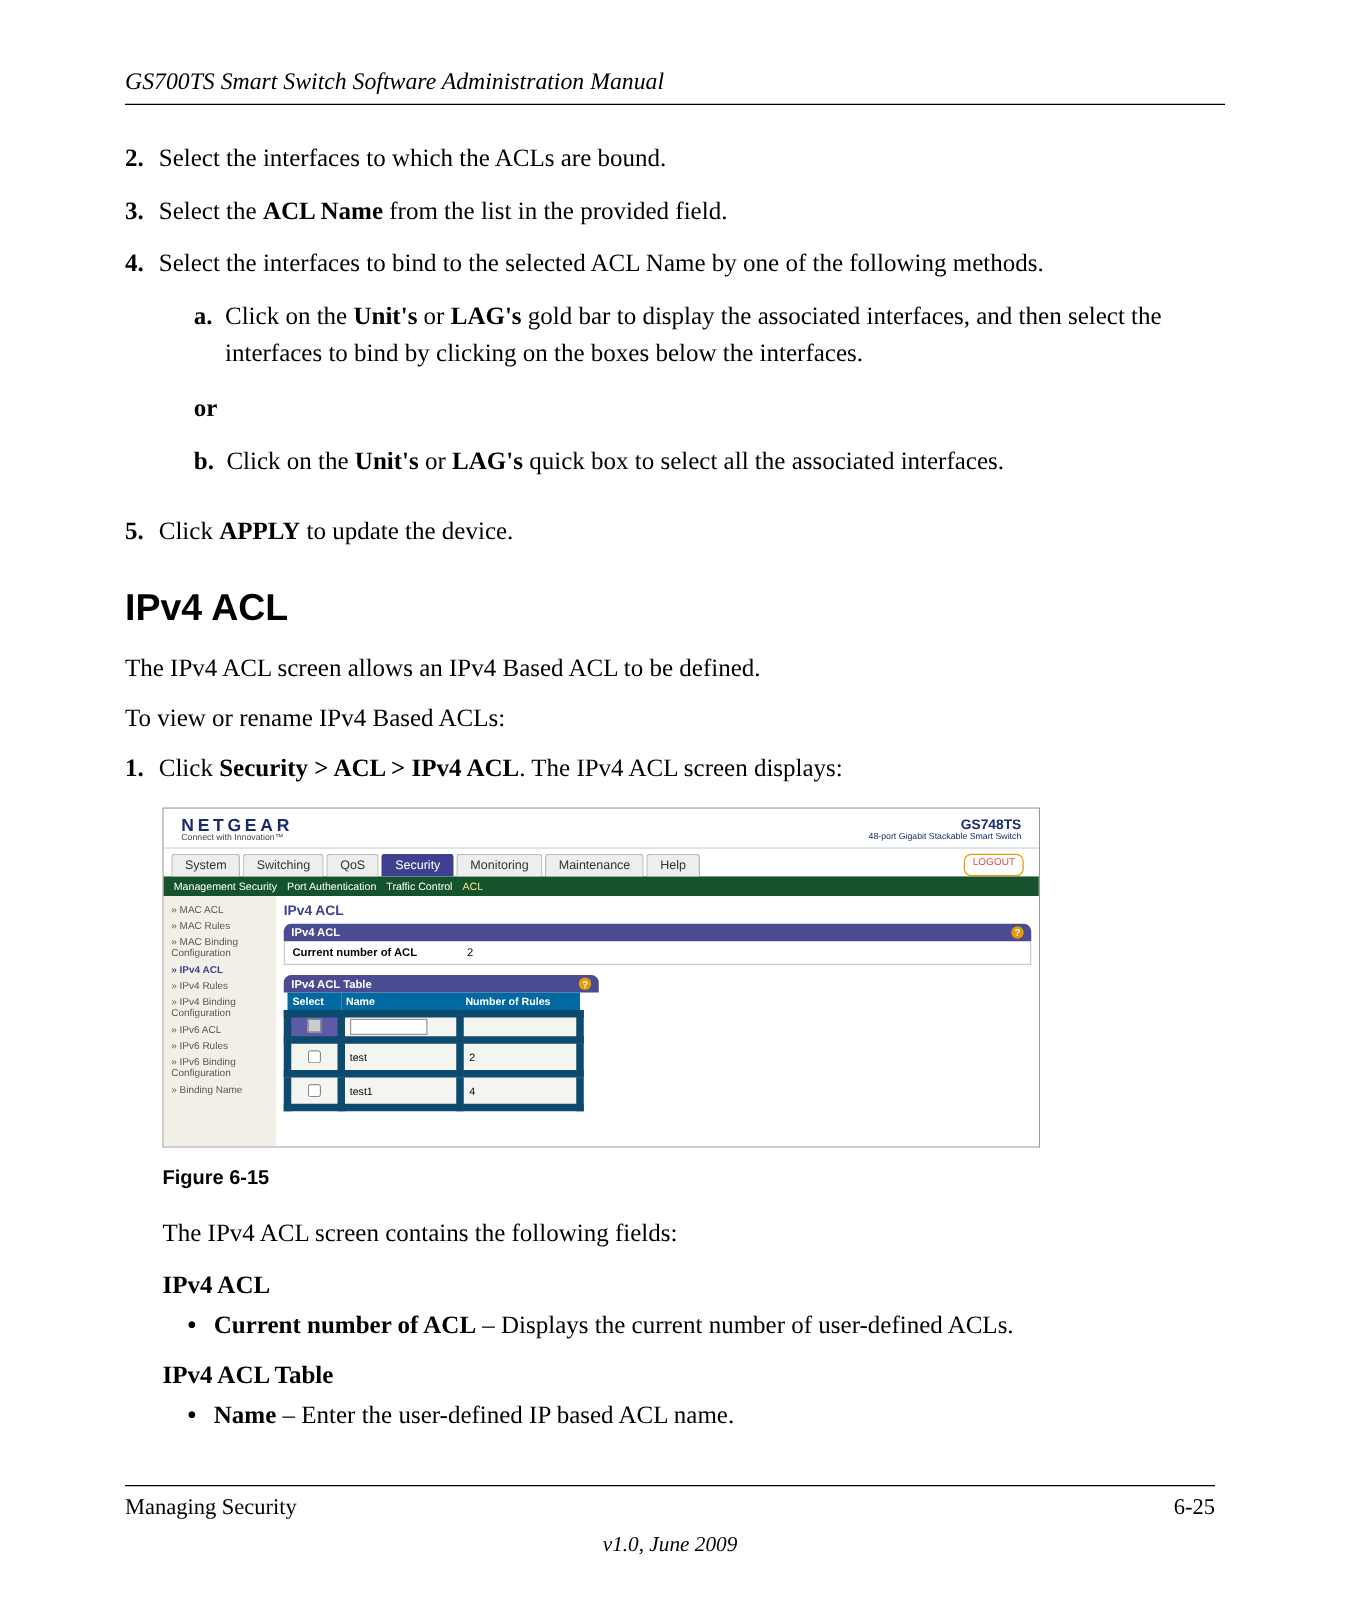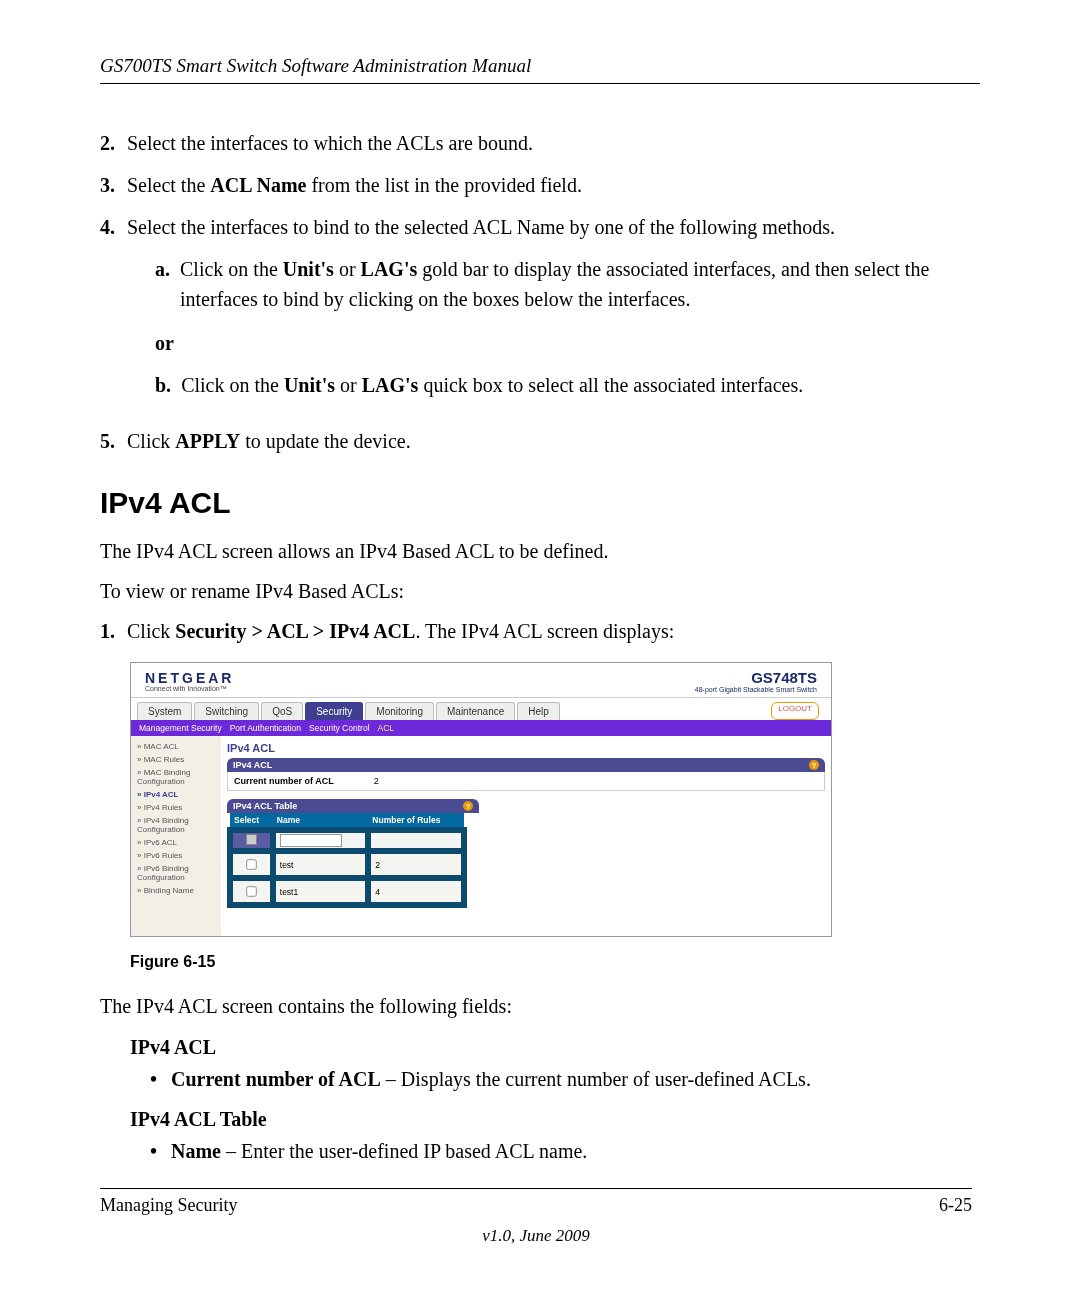--- a/index.html
+++ b/index.html
@@ -14,21 +14,21 @@
     margin:0 auto;
     padding:55px 100px 40px 100px;
     box-sizing:border-box;
     position:relative;
   }
   .running-head{
     font-style:italic;
     font-size:19px;
     padding-bottom:6px;
     border-bottom:1.5px solid #000;
-    margin-bottom:44px;
+    margin-bottom:28px;
   }
   ol.main-list{
     list-style:none;
     padding-left:0;
     margin:0;
     font-size:20px;
     line-height:1.5;
   }
   ol.main-list>li{
     margin-bottom:12px;
@@ -76,21 +76,21 @@
     padding:6px 14px 4px 14px;
     display:flex;
     justify-content:space-between;
     align-items:center;
     border-bottom:1px solid #ccc;
   }
   .brand{display:flex;flex-direction:column;line-height:1;}
   .brand-name{font-weight:bold;letter-spacing:3px;font-size:14px;color:#1a2a6c;}
   .brand-tag{font-size:7px;color:#444;}
   .model-box{text-align:right;color:#1a2a6c;}
-  .model{font-weight:bold;font-size:15px;}
+  .model{font-weight:bold;font-size:11px;}
   .model-sub{font-size:7px;}
   .tabs{background:#fff;padding:4px 6px 0 6px;display:flex;gap:2px;position:relative;}
   .tab{
     padding:3px 10px;
     border:1px solid #bbb;
     border-bottom:none;
     background:#eee;
     color:#333;
     border-radius:3px 3px 0 0;
   }
@@ -98,21 +98,21 @@
   .logout{
     margin-left:auto;
     margin-right:6px;
     color:#d9534f;
     border:1px solid #e89a00;
     padding:1px 6px;
     border-radius:6px;
     font-size:8px;
   }
   .subnav{
-    background:#6d28d9;
+    background:#14532d;
     color:#fff;
     padding:3px 8px;
     font-size:8.5px;
     display:flex;
     gap:8px;
   }
   .subnav span.active{color:#ffe38a;}
   .sw-body{
     display:flex;
     background:#fff;
@@ -241,21 +241,21 @@
         <span class="tab">QoS</span>
         <span class="tab active">Security</span>
         <span class="tab">Monitoring</span>
         <span class="tab">Maintenance</span>
         <span class="tab">Help</span>
         <span class="logout">LOGOUT</span>
       </div>
       <div class="subnav">
         <span>Management Security</span>
         <span>Port Authentication</span>
-        <span>Security Control</span>
+        <span>Traffic Control</span>
         <span class="active">ACL</span>
       </div>
       <div class="sw-body">
         <div class="side">
           <div class="item">» MAC ACL</div>
           <div class="item">» MAC Rules</div>
           <div class="item">» MAC Binding Configuration</div>
           <div class="item active">» IPv4 ACL</div>
           <div class="item">» IPv4 Rules</div>
           <div class="item">» IPv4 Binding Configuration</div>
@@ -301,21 +301,21 @@
               <td>4</td>
             </tr>
           </tbody>
             </table>
         </div>
       </div>
     </div>
     <div class="fig-caption">Figure 6-15</div>
   </div>
 
-  <p class="body-para" style="">The IPv4 ACL screen contains the following fields:</p>
+  <p class="body-para" style="margin-left:30px">The IPv4 ACL screen contains the following fields:</p>
 
   <div class="field-list">
     <div class="hdr">IPv4 ACL</div>
     <div class="bullet">
         <span class="dot">•</span>
         <span><b>Current number of ACL</b><span> – Displays the current number of user-defined ACLs.</span></span>
       </div>
     <div class="hdr">IPv4 ACL Table</div>
     <div class="bullet">
         <span class="dot">•</span>

